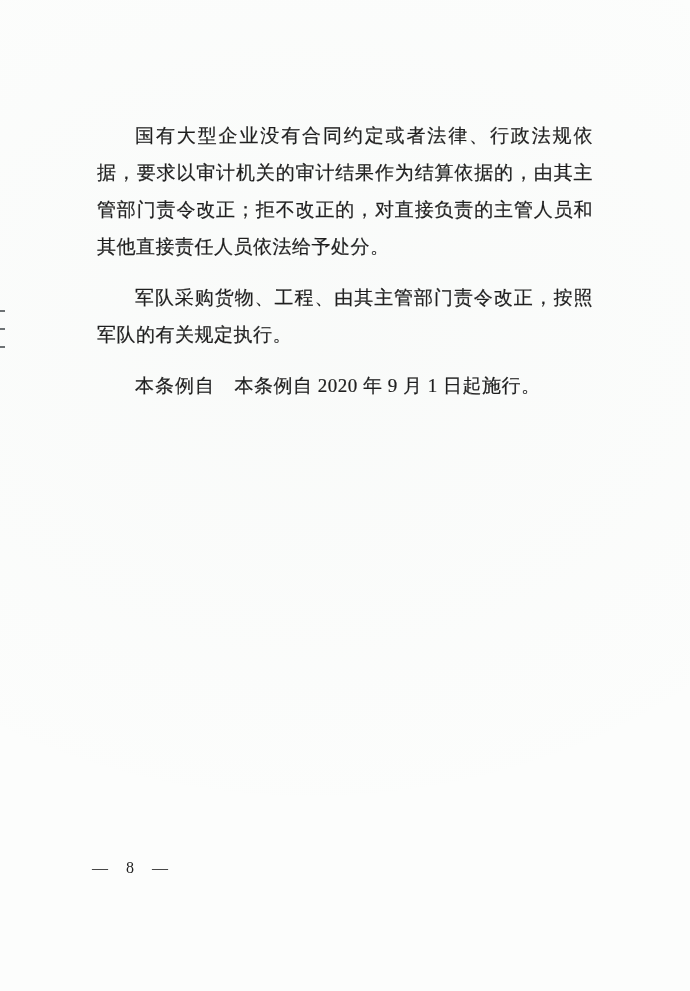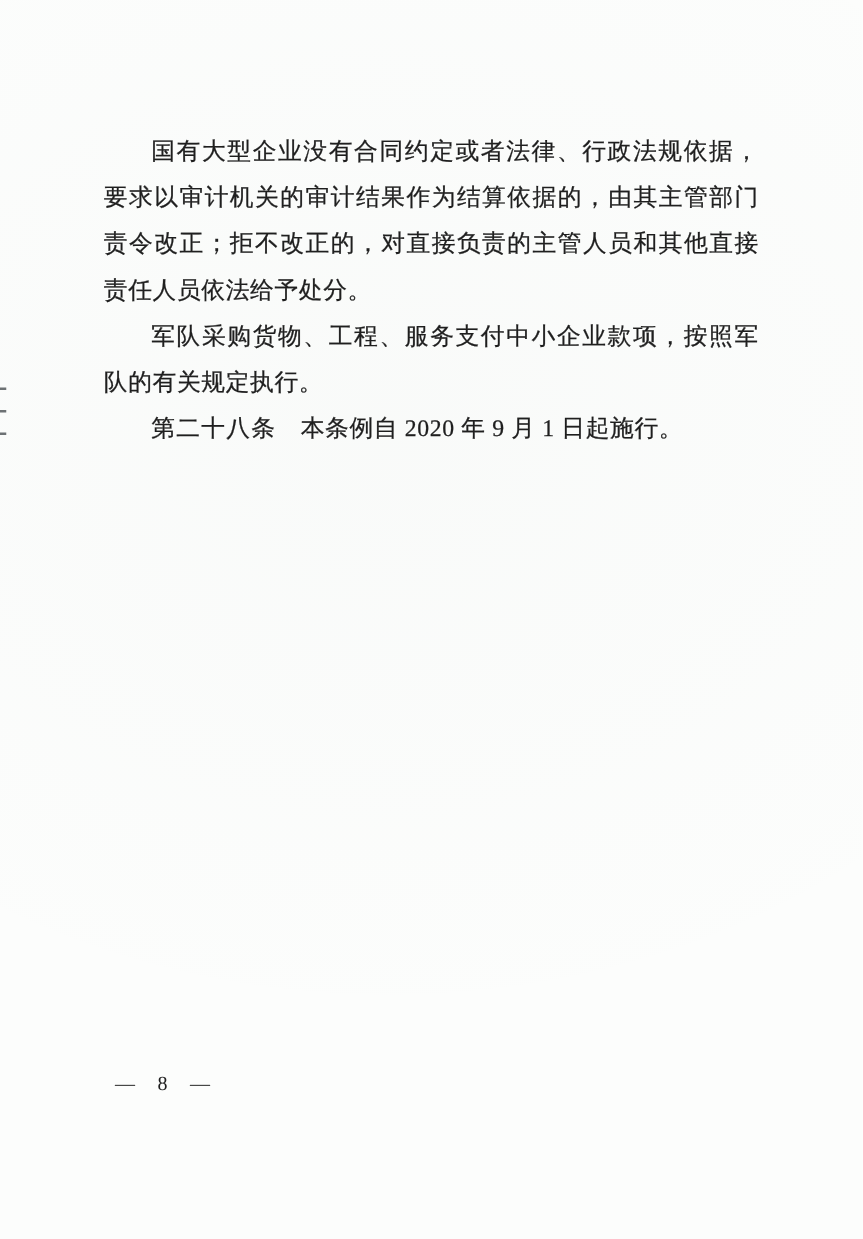--- a/index.html
+++ b/index.html
@@ -16,21 +16,21 @@
     overflow: hidden;
     font-family: "Liberation Serif", "DejaVu Serif", serif;
   }
   .content {
     position: absolute;
     left: 83px;
     top: 103px;
     width: 524px;
   }
   .para {
-    margin: 0;
+    margin: 14px;
     font-size: 19px;
     line-height: 37px;
     color: #1f1f1f;
     text-align: justify;
     text-justify: inter-character;
     text-indent: 2em;
     letter-spacing: 0.5px;
     -webkit-text-stroke: 0.2px #1f1f1f;
   }
   .article-no {
@@ -60,23 +60,23 @@
 </head>
 <body>
 
 <div class="page">
 
   <div class="content">
 
     <p class="para">国有大型企业没有合同约定或者法律、行政法规依据，要求以审计机关的审计结果作为结算依据的，由其主管部门责令改正；拒不改正的，对直接负责的主管人员和其他直接责任人员依法给予处分。</p>
 
 
-    <p class="para">军队采购货物、工程、服务支付中小企业款项，按照军队的有关规定执行。</p>
+    <p class="para">军队采购货物、工程、由其主管部门责令改正，按照军队的有关规定执行。</p>
 
-    <p class="para"><span class="article-no">第二十八条</span><span>　本条例自 2020 年 9 月 1 日起施行。</span></p>
+    <p class="para"><span class="article-no">本条例自</span><span>　本条例自 2020 年 9 月 1 日起施行。</span></p>
 
   </div>
 
   <div class="edge-tick tick-1"></div>
   <div class="edge-tick tick-2"></div>
   <div class="edge-tick tick-3"></div>
 
   <div class="footer">— 8 —</div>
 
 </div>

